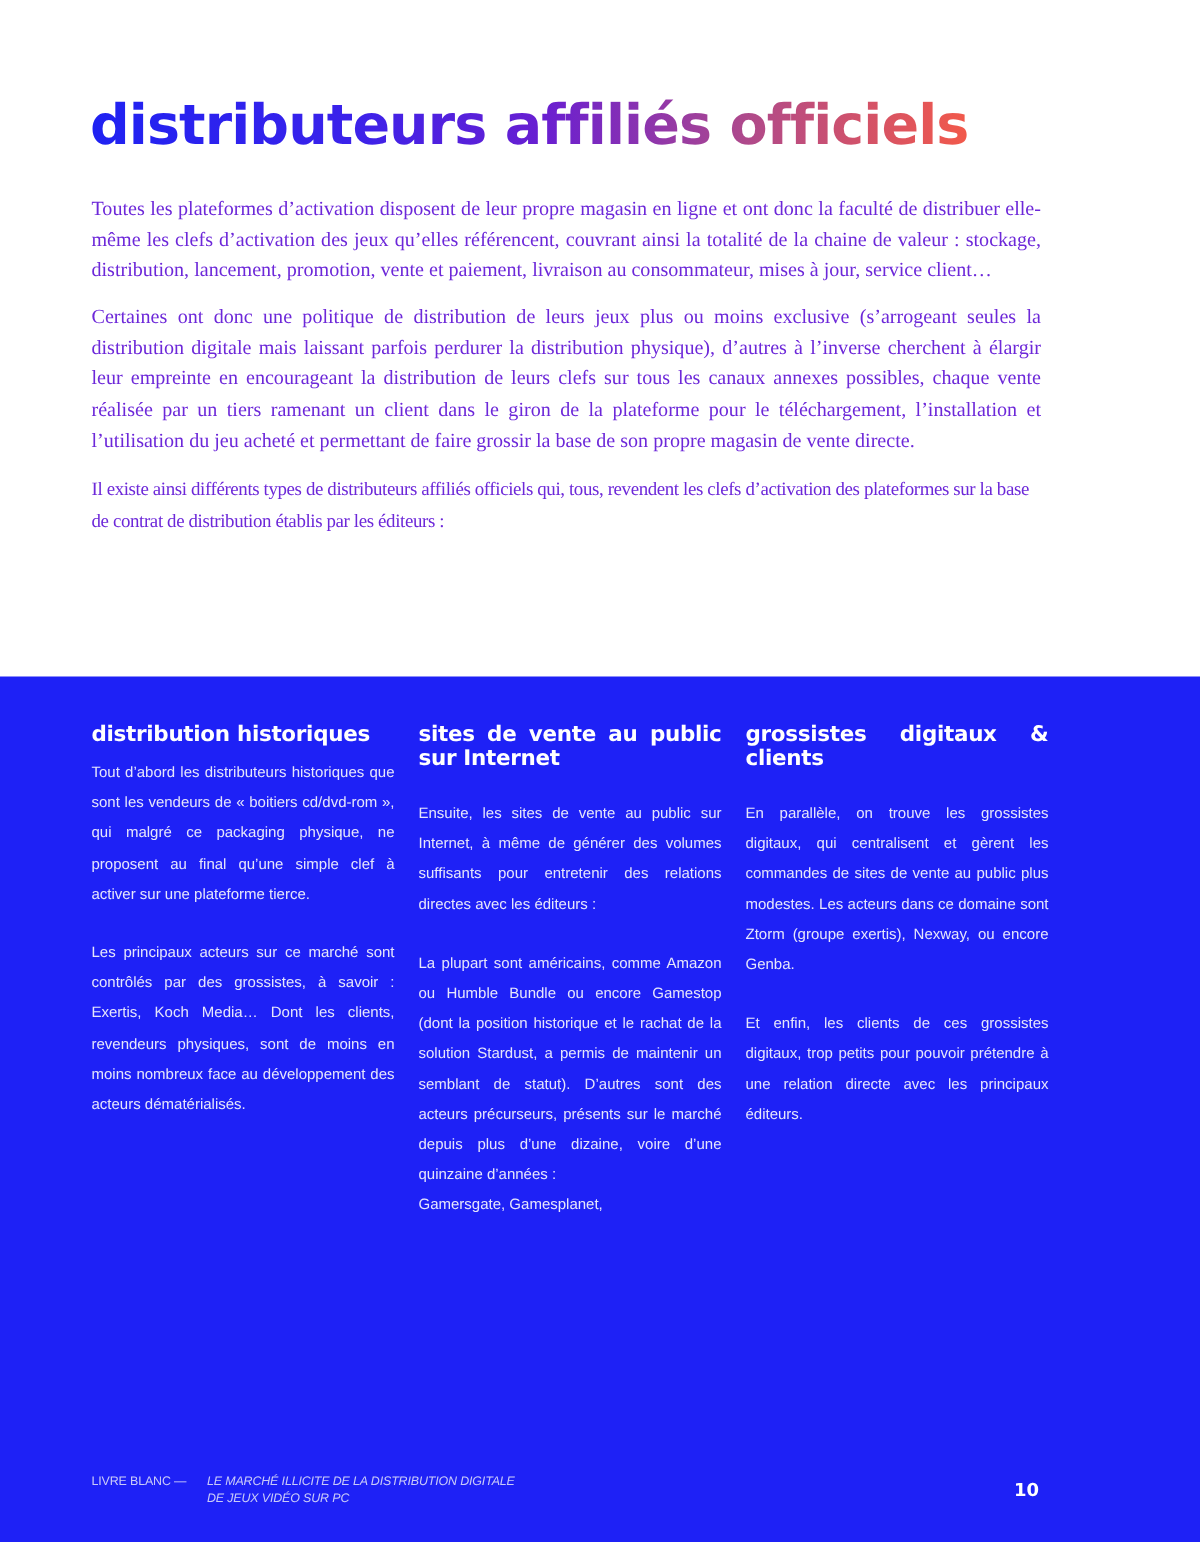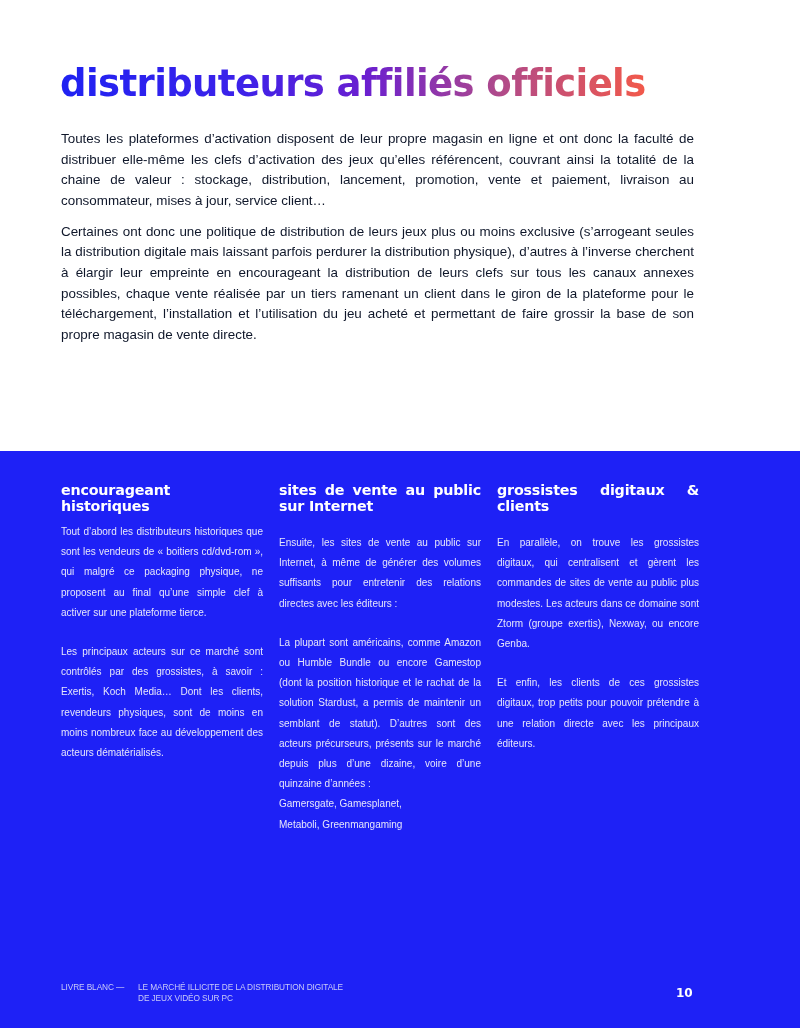--- a/index.html
+++ b/index.html
@@ -35,23 +35,24 @@
     -webkit-background-clip: text;
     background-clip: text;
     color: transparent;
     white-space: nowrap;
   }
   .intro {
     position: absolute;
     left: 61px;
     top: 129px;
     width: 633px;
-    color: #0f172a;
+    color: #6d28d9;
     font-size: 13.4px;
     line-height: 20.6px;
+    font-family: Liberation Serif, serif;
   }
   .intro p {
     margin: 0 0 10.5px 0;
     text-align: justify;
   }
   .intro p.condensed {
     font-size: 12.6px;
     letter-spacing: -0.25px;
     text-align: left;
     margin-top: 12px;
@@ -122,59 +123,60 @@
     white-space: nowrap;
   }
   .footer .title {
     position: absolute;
     left: 77px;
     top: 0;
     white-space: nowrap;
   }
   .footer .title span {
     display: block;
+    font-style: italic;
   }
   .page-number {
     position: absolute;
     left: 676px;
     top: 535px;
     color: #ffffff;
     font-family: "DejaVu Sans", sans-serif;
     font-weight: bold;
     font-size: 12px;
   }
 </style>
 </head>
 <body>
 
 <div class="page-top">
   <h1 class="page-title">distributeurs affiliés officiels</h1>
 
   <div class="intro">
     <p>Toutes les plateformes d’activation disposent de leur propre magasin en ligne et ont donc la faculté de distribuer elle-même les clefs d’activation des jeux qu’elles référencent, couvrant ainsi la totalité de la chaine de valeur : stockage, distribution, lancement, promotion, vente et paiement, livraison au consommateur, mises à jour, service client…</p>
     <p>Certaines ont donc une politique de distribution de leurs jeux plus ou moins exclusive (s’arrogeant seules la distribution digitale mais laissant parfois perdurer la distribution physique), d’autres à l’inverse cherchent à élargir leur empreinte en encourageant la distribution de leurs clefs sur tous les canaux annexes possibles, chaque vente réalisée par un tiers ramenant un client dans le giron de la plateforme pour le téléchargement, l’installation et l’utilisation du jeu acheté et permettant de faire grossir la base de son propre magasin de vente directe.</p>
+    <p class="condensed">Il existe ainsi différents types de distributeurs affiliés officiels qui, tous, revendent les clefs d’activation des plateformes sur la base de contrat de distribution établis par les éditeurs :</p>
   </div>
 </div>
 
 <div class="blue-section">
   <div class="columns">
 
     <div class="col">
-      <h2 class="single">encourageant historiques</h2>
+      <h2 class="single">distribution historiques</h2>
       <p>Tout d’abord les distributeurs historiques que sont les vendeurs de « boitiers cd/dvd-rom », qui malgré ce packaging physique, ne proposent au final qu’une simple clef à activer sur une plateforme tierce.</p>
       <p>Les principaux acteurs sur ce marché sont contrôlés par des grossistes, à savoir : Exertis, Koch Media… Dont les clients, revendeurs physiques, sont de moins en moins nombreux face au développement des acteurs dématérialisés.</p>
     </div>
 
     <div class="col">
       <h2 class="double">sites de vente au public sur Internet</h2>
       <p>Ensuite, les sites de vente au public sur Internet, à même de générer des volumes suffisants pour entretenir des relations directes avec les éditeurs :</p>
       <p>
         <span>La plupart sont américains, comme Amazon ou Humble Bundle ou encore Gamestop (dont la position historique et le rachat de la solution Stardust, a permis de maintenir un semblant de statut). D’autres sont des acteurs précurseurs, présents sur le marché depuis plus d’une dizaine, voire d’une quinzaine d’années :</span>
         <span class="list-line">Gamersgate, Gamesplanet,</span>
-        <span class="list-line">Metaboli, Greenmangaming</span>
       </p>
     </div>
 
     <div class="col">
       <h2 class="double">grossistes digitaux &amp; clients</h2>
       <p>En parallèle, on trouve les grossistes digitaux, qui centralisent et gèrent les commandes de sites de vente au public plus modestes. Les acteurs dans ce domaine sont Ztorm (groupe exertis), Nexway, ou encore Genba.</p>
       <p>Et enfin, les clients de ces grossistes digitaux, trop petits pour pouvoir prétendre à une relation directe avec les principaux éditeurs.</p>
     </div>
 
   </div>

